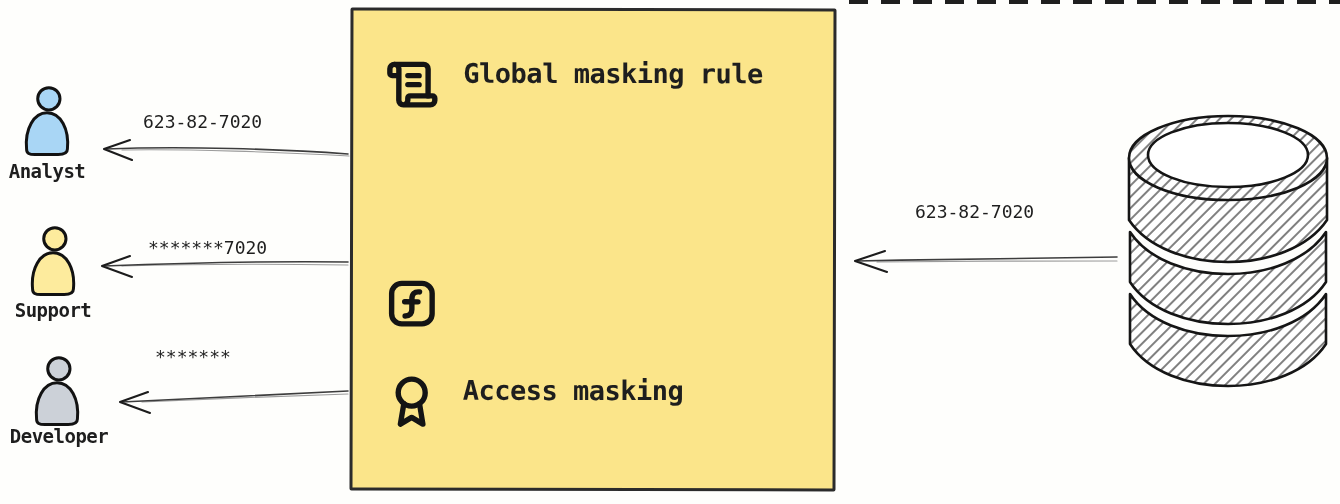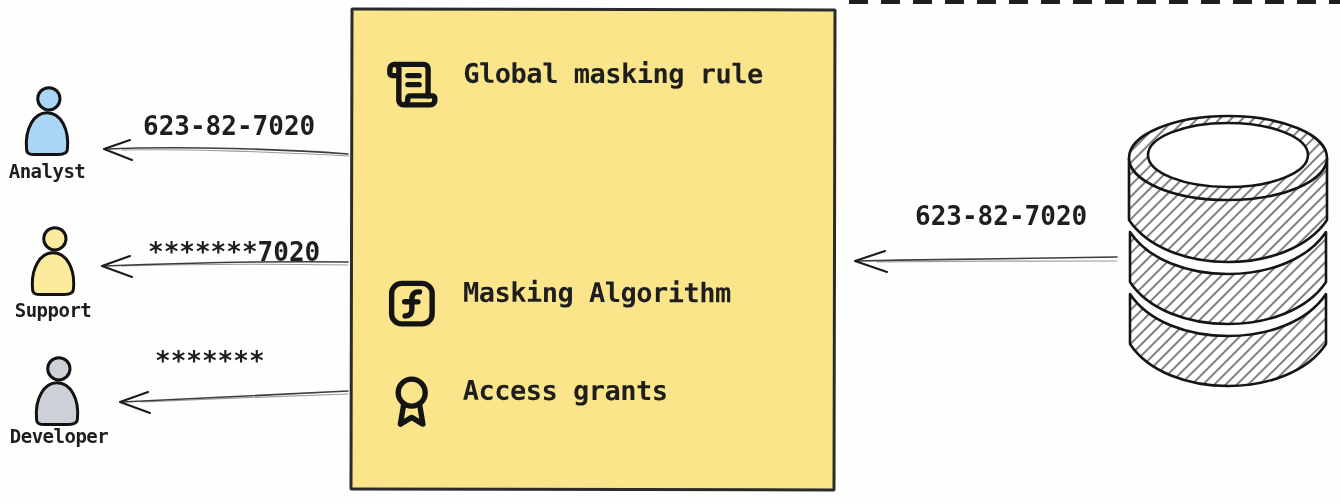--- a/index.html
+++ b/index.html
@@ -20,21 +20,21 @@
     position:absolute; width:140px; text-align:center;
     font-size:19px; font-weight:700; letter-spacing:-0.5px;
   }
 
   
   .arrow { position:absolute; overflow:visible; }
   .arrow .line  { fill:none; stroke:#3d3d3d; stroke-width:1.6; stroke-linecap:round; }
   .arrow .line2 { fill:none; stroke:#9c9c9c; stroke-width:1.1; stroke-linecap:round; }
   .arrow .head  { fill:none; stroke:#1c1c1c; stroke-width:2.1; stroke-linecap:round; stroke-linejoin:round; }
   .value-label {
-    position:absolute; font-size:26px; font-weight:700; white-space:pre;text-align:right;
+    position:absolute; font-size:18px; font-weight:400; white-space:pre;text-align:right;
   }
 
   
   .masking-box {
     position:absolute; left:350px; top:8px; width:480px; height:477px;
     background:#fbe58a; border:3px solid #2b2b2b; border-radius:2px;
     transform:rotate(0.12deg);
   }
   .box-row {
     position:absolute; left:32px; height:58px;
@@ -117,31 +117,30 @@
 
 
     <div class="box-row" style="top:266px;">
       <span class="item-icon">
         <svg viewBox="0 0 24 24">
           <rect x="3" y="3" width="18" height="18" rx="4.5"></rect>
           <path d="M9 17.5c2.2 0 3-1.1 3-3V10c0-2.2 1.1-3.5 3.4-3.2"></path>
           <path d="M8.8 11.2h5.9"></path>
         </svg>
       </span>
-      <span class="box-item-label">Masking Algorithm</span>
     </div>
 
     <div class="box-row" style="top:364px;">
       <span class="item-icon">
         <svg viewBox="0 0 24 24">
           <circle cx="12" cy="8" r="6"></circle>
           <path d="M15.477 12.89 17 22l-5-3-5 3 1.523-9.11"></path>
         </svg>
       </span>
-      <span class="box-item-label">Access grants</span>
+      <span class="box-item-label">Access masking</span>
     </div>
 
   </div>
 
   <div class="value-label" style="left:915px; top:201px;">623-82-7020</div>
   <svg class="arrow" style="left:843px; top:246px;" width="276" height="32" viewBox="0 0 276 32">
     <path class="line2" d="M274 15 C200 15 110 15 34 16"></path>
     <path class="line" d="M274 11 C200 12 105 13 14 15"></path>
     <path class="head" d="M42 5 L12 15 L44 26"></path>
   </svg>

